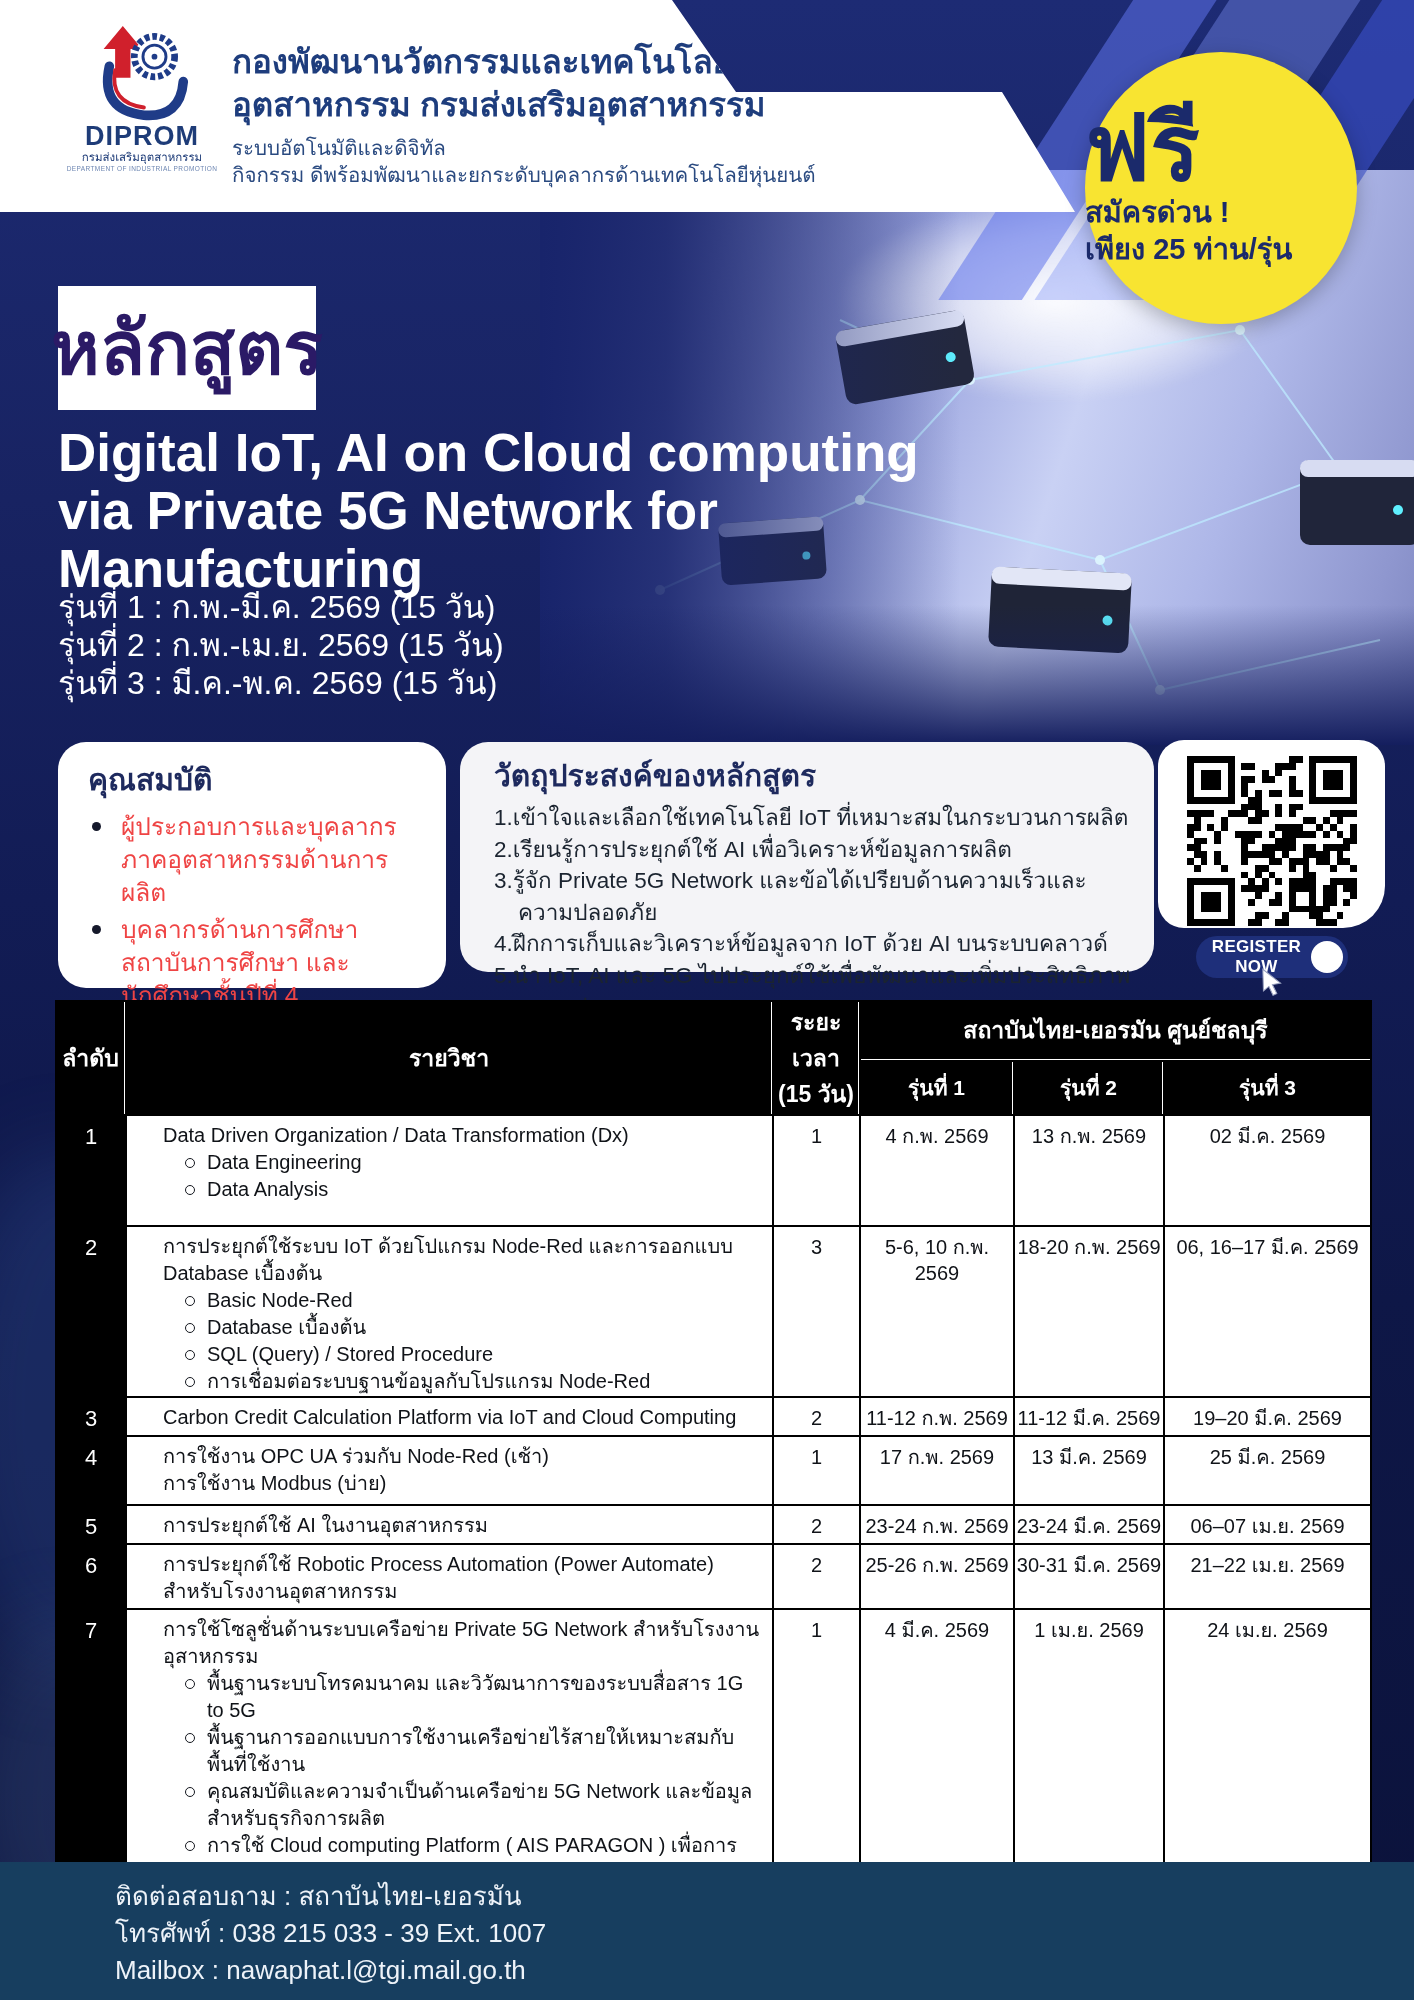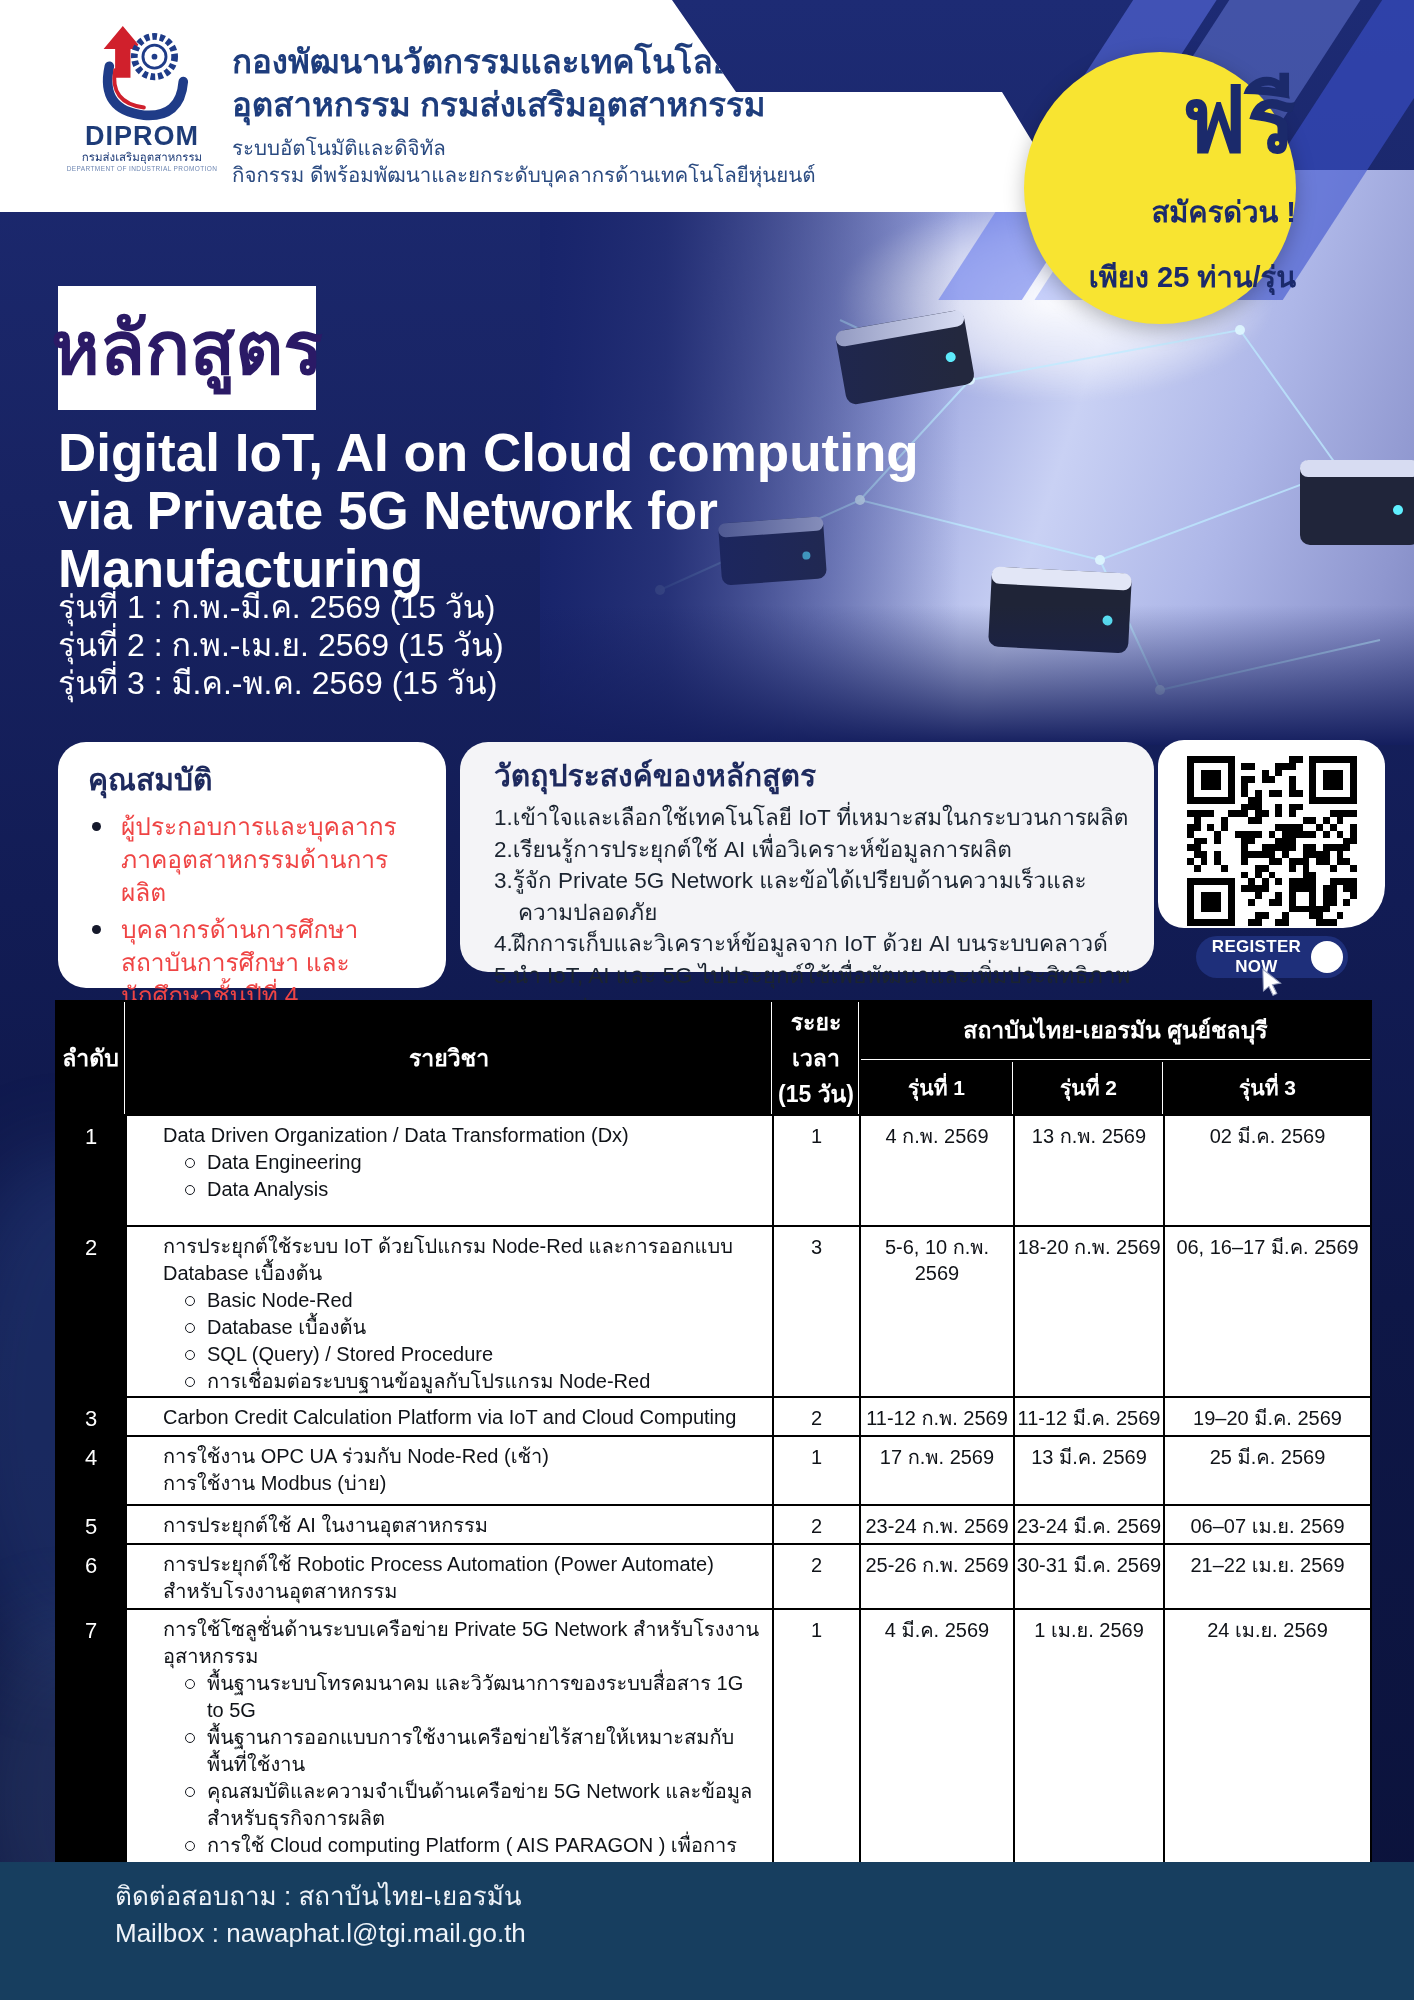--- a/index.html
+++ b/index.html
@@ -35,23 +35,23 @@
   .logo-wrap{position:absolute;left:52px;top:22px;width:180px;text-align:center;}
   .logo-wrap svg{display:block;margin:0 auto;}
   .logo-name{font-size:27px;font-weight:bold;color:#1e3c78;letter-spacing:1px;line-height:28px;}
   .logo-thai{font-size:11.5px;color:#1e3c78;line-height:14px;}
   .logo-eng{font-size:6.5px;color:#6d86b2;letter-spacing:.4px;line-height:9px;}
   .org{position:absolute;left:232px;top:40px;}
   .org-l{font-size:33px;font-weight:bold;color:#1e3d7d;line-height:43px;}
   .act{font-size:20.5px;color:#2a4a80;line-height:27px;margin-top:8px;font-weight:500;}
 
   
-  .badge{position:absolute;left:1024px;top:52px;width:272px;height:272px;border-radius:50%;
-         background:#f8e431;z-index:6;display:flex;flex-direction:column;align-items:flex-end;justify-content:center;
-         box-shadow:0 6px 20px rgba(0,0,0,.25);gap:28px;}
+  .badge{position:absolute;left:1085px;top:52px;width:272px;height:272px;border-radius:50%;
+         background:#f8e431;z-index:6;display:flex;flex-direction:column;align-items:flex-start;justify-content:center;
+         box-shadow:0 6px 20px rgba(0,0,0,.25);}
   .badge-free{font-size:92px;font-weight:bold;color:#1b2a6b;line-height:92px;margin-top:-6px;}
   .badge-s{font-size:29px;font-weight:bold;color:#1b2a6b;line-height:37px;}
 
   
   .content{position:absolute;left:0;top:0;width:100%;height:100%;z-index:4;}
   .course-label{position:absolute;left:58px;top:286px;width:258px;height:124px;background:#ffffff;
                 display:flex;align-items:center;justify-content:center;
                 font-size:74px;font-weight:bold;color:#2b1a66;}
   .course-title{position:absolute;left:58px;top:424px;color:#ffffff;font-weight:bold;font-size:53px;line-height:58px;}
   .batches{position:absolute;left:58px;top:588px;color:#ffffff;font-size:32px;line-height:38px;}
@@ -615,15 +615,16 @@
           <td class="dt">5, 9-10 มี.ค. 2569</td>
           <td class="dt">6-8 เม.ย. 2569</td>
           <td class="dt">28-30 เม.ย. 2569</td>
         </tr>
       </tbody>
     </table>
   </div>
 
   <div class="footer">
     <div class="f-line">ติดต่อสอบถาม : สถาบันไทย-เยอรมัน</div>
+    <div class="f-line">โทรศัพท์ :  038 215 033 - 39 Ext. 1007</div>
     <div class="f-line">Mailbox : nawaphat.l@tgi.mail.go.th</div>
   </div>
 </div>
 
 </body></html>

